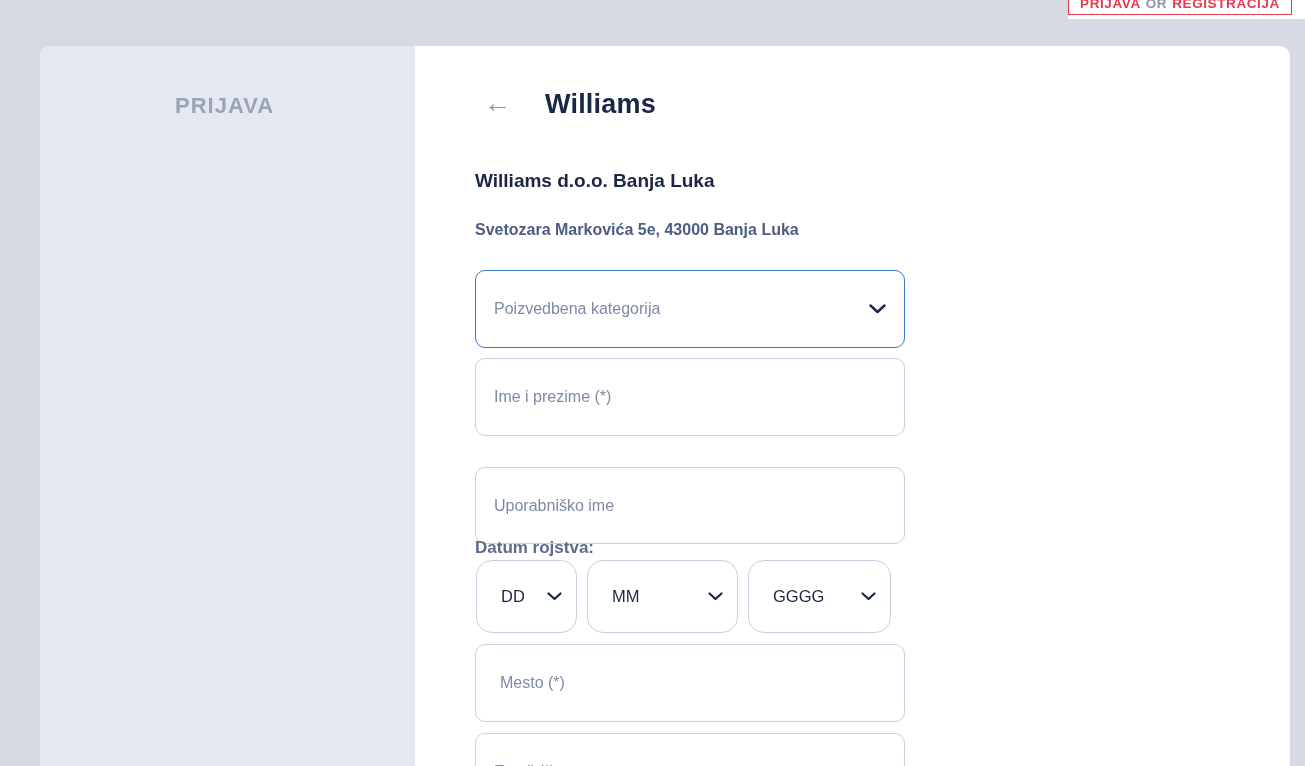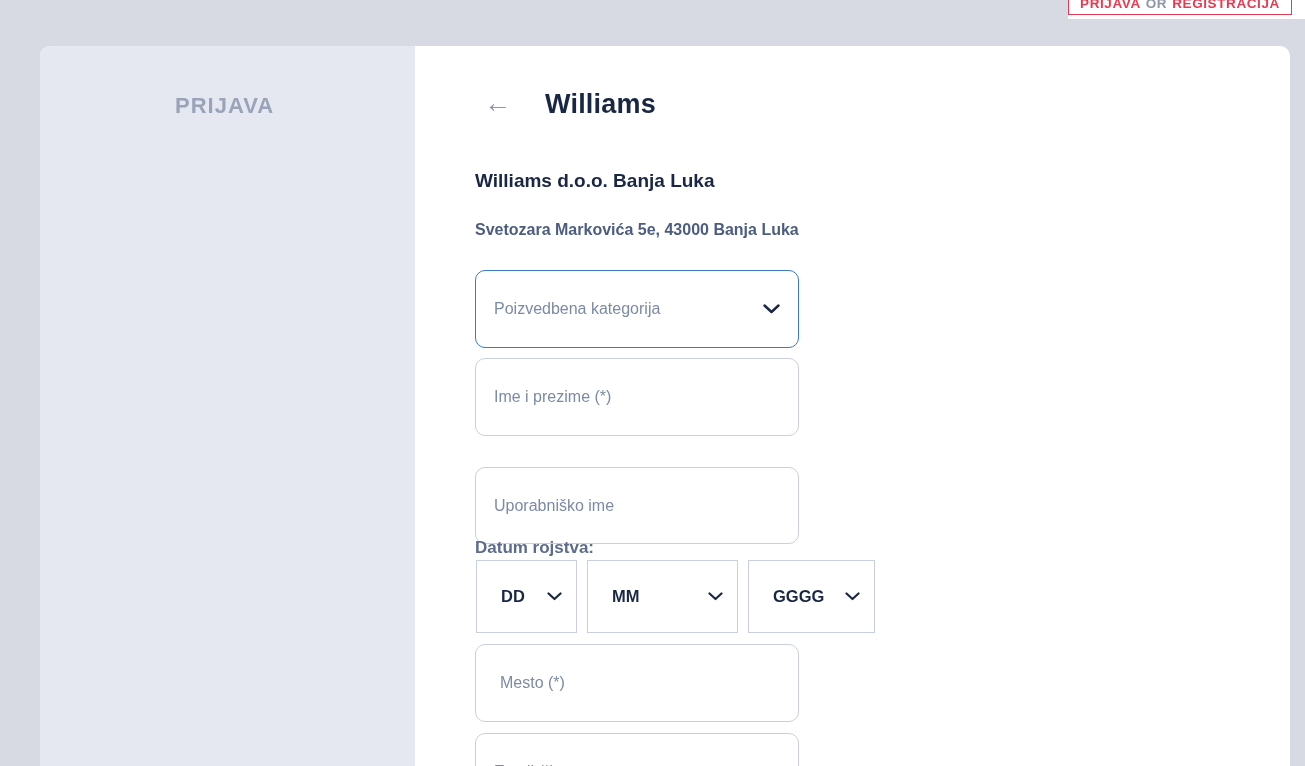--- a/index.html
+++ b/index.html
@@ -57,21 +57,21 @@
   }
   .company-name {
     position: absolute; left: 60px; top: 124px;
     font-size: 19px; font-weight: bold; color: #1a2744;
   }
   .company-address {
     position: absolute; left: 60px; top: 175px;
     font-size: 16px; font-weight: bold; color: #4d5d80;
   }
   .field {
-    position: absolute; left: 60px; width: 324px; height: 78px;
+    position: absolute; left: 60px; width: 430px; height: 78px;
     border: 1px solid #c9cfe1; border-radius: 10px;
     background: #ffffff;
     font-size: 16px; color: #7d8aa6;
     padding: 0 18px;
     outline: none;
     font-family: "Liberation Sans", "DejaVu Sans", sans-serif;
   }
   input.field::placeholder { color: #7d8aa6; opacity: 1; }
   .select {
     display: flex; align-items: center; justify-content: space-between;
@@ -87,30 +87,30 @@
   .dob-label {
     position: absolute; left: 60px; top: 492px;
     font-size: 17px; font-weight: bold; color: #5d6c8b;
   }
   .dob-row {
     position: absolute; left: 61px; top: 514px; height: 73px;
     display: flex;
   }
   .dob-select {
     height: 73px;
-    border: 1px solid #c9cfe1; border-radius: 0;
+    border: 1px solid #c9cfe1; border-radius: 16px;
     background: #ffffff;
     display: flex; align-items: center; justify-content: space-between;
     padding: 0 14px 0 24px;
-    font-size: 16.5px; font-weight: bold; color: #1a2744;
+    font-size: 16.5px; font-weight: normal; color: #1a2744;
     cursor: pointer;
   }
   .dob-day   { width: 101px; margin-right: 10px; }
   .dob-month { width: 151px; margin-right: 10px; }
-  .dob-year  { width: 127px; }
+  .dob-year  { width: 143px; }
   .input-city  { top: 598px; padding-left: 24px; }
   .input-email { top: 687px; }
   .chev { display: inline-flex; align-items: center; }
 </style>
 </head>
 <body>
 
 <div class="auth-strip"></div>
 <div class="auth-box">
   <span class="red">PRIJAVA</span>

